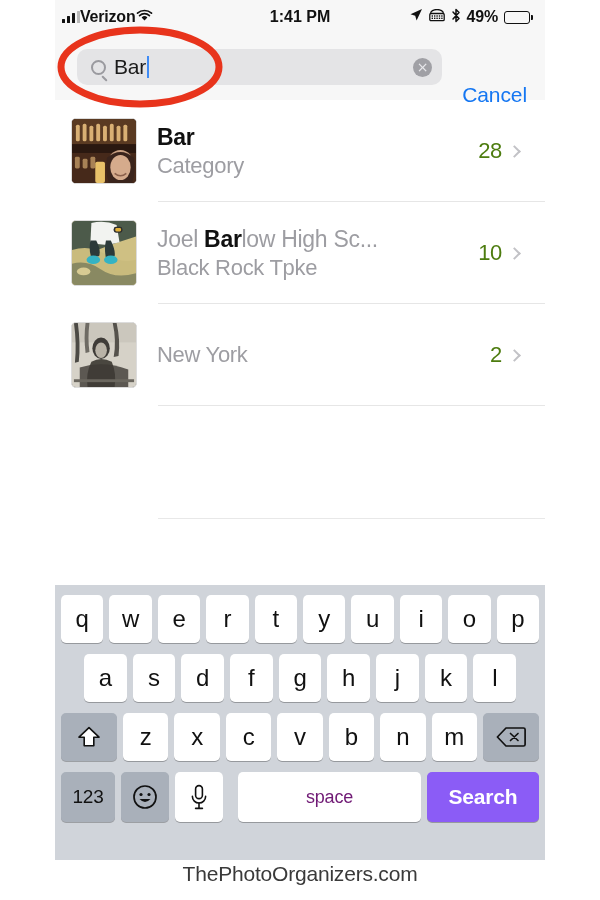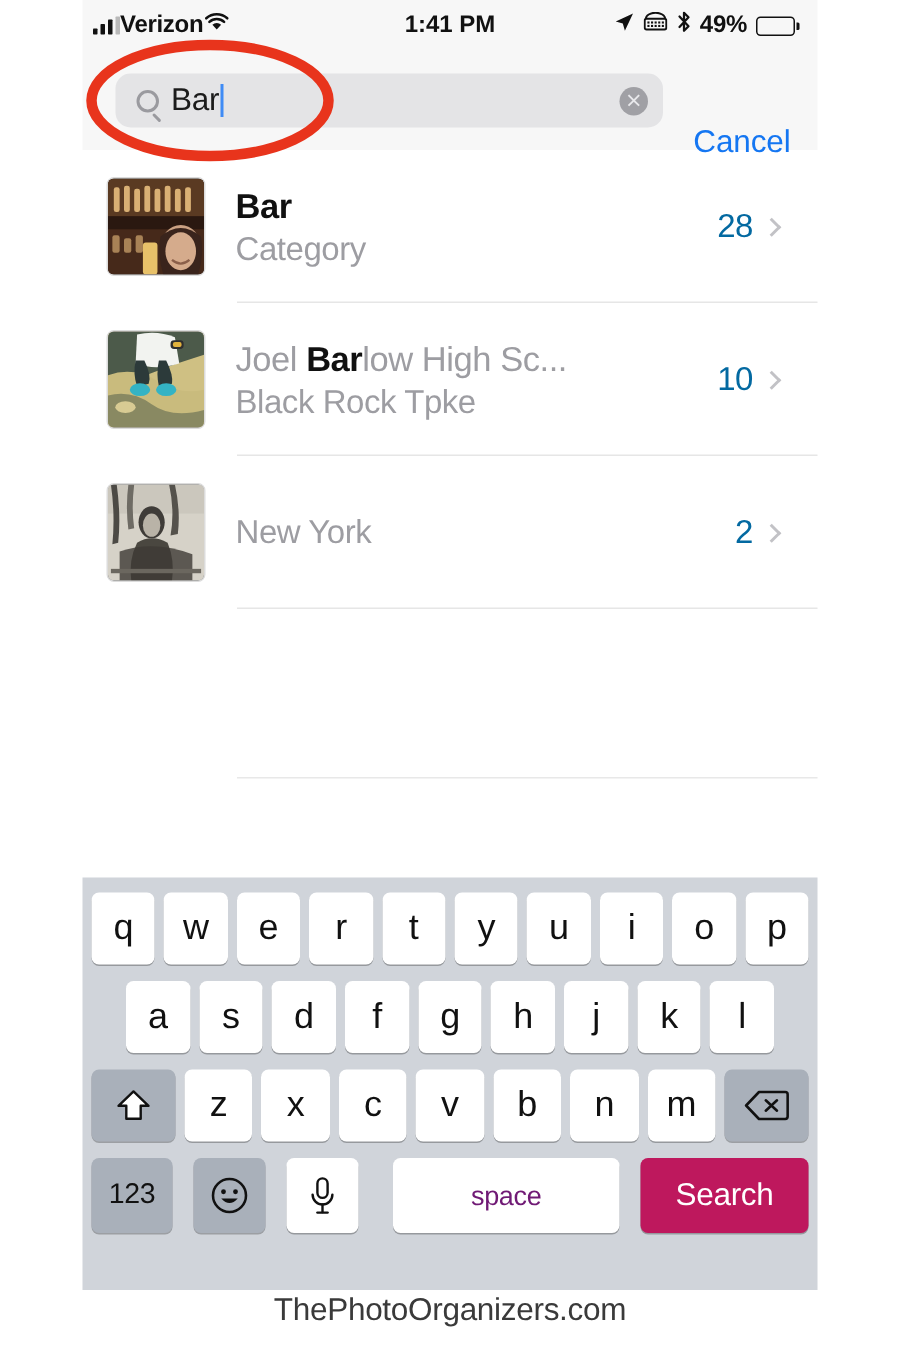--- a/index.html
+++ b/index.html
@@ -100,21 +100,21 @@
   .rtitle {
     font-size:23px; line-height:29px; color:#9d9da2;
     letter-spacing:-0.3px; white-space:nowrap; overflow:hidden;
   }
   .rtitle b { color:#111; font-weight:bold; }
   .rsub {
     font-size:22px; line-height:28px; color:#9d9da2;
     letter-spacing:-0.3px; white-space:nowrap; overflow:hidden;
   }
   .rcount {
-    font-size:22px; color:#0369a1; margin-right:8px; flex:none;
+    font-size:22px; color:#4d7c0f; margin-right:8px; flex:none;
     letter-spacing:-0.3px;
   }
   .chev {
     flex:none; width:9px; height:9px; margin-right:26px;
     border-right:2px solid #c2c2c6; border-top:2px solid #c2c2c6;
     transform:rotate(45deg);
   }
   .sep {
     position:absolute; left:103px; right:0; bottom:0;
     height:1px; background:#e6e6e6;
@@ -124,21 +124,21 @@
     height:1px; background:#e8e8e8;
   }
 
   
   .keyboard {
     position:absolute; left:55px; top:585px; width:490px; height:275px;
     background:#d0d4da;
     padding:10px 3px 6px 3px;
   }
   .krow { display:flex; justify-content:center; align-items:center; margin-bottom:11px; }
-  .krow:last-child { margin-bottom:0;gap:8px; }
+  .krow:last-child { margin-bottom:0; }
   .key {
     background:#ffffff; border-radius:5px;
     height:48px; min-width:38px; flex:1;
     margin:0 3px;
     display:flex; align-items:center; justify-content:center;
     font-size:24px; color:#111; letter-spacing:-0.2px;
     box-shadow:0 1px 0 rgba(0,0,0,0.28);
   }
   .krow2 { padding:0 23px; }
   .krow3 .key { }
@@ -396,20 +396,20 @@
       </div>
       <div class="key mic">
         <svg class="micglyph" viewBox="0 0 18 26">
           <rect x="5.6" y="1.6" width="6.8" height="13" rx="3.4" fill="none" stroke="#111" stroke-width="1.6"></rect>
           <path d="M2.4 12.4 a6.6 6.6 0 0 0 13.2 0" fill="none" stroke="#111" stroke-width="1.6" stroke-linecap="round"></path>
           <path d="M9 19 v5" stroke="#111" stroke-width="1.6" stroke-linecap="round"></path>
           <path d="M5.6 24.4 h6.8" stroke="#111" stroke-width="1.6" stroke-linecap="round"></path>
         </svg>
       </div>
       <div class="key space">space</div>
-      <div class="key search" style="background: #be185d;">Search</div>
+      <div class="key search" style="background: #8b5cf6; font-weight: bold;">Search</div>
     </div>
 
   </div>
 
   <div class="footer">ThePhotoOrganizers.com</div>
 
 </div>
 
 </body></html>

